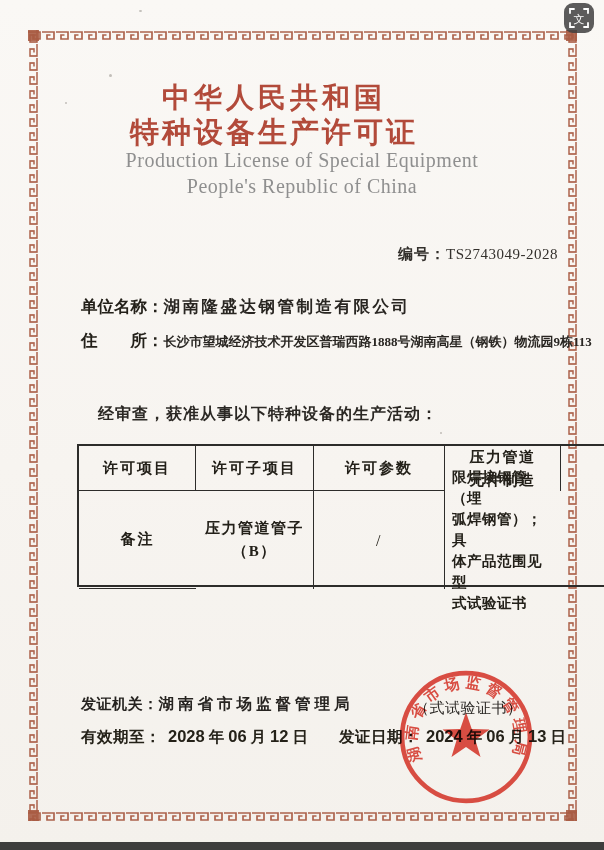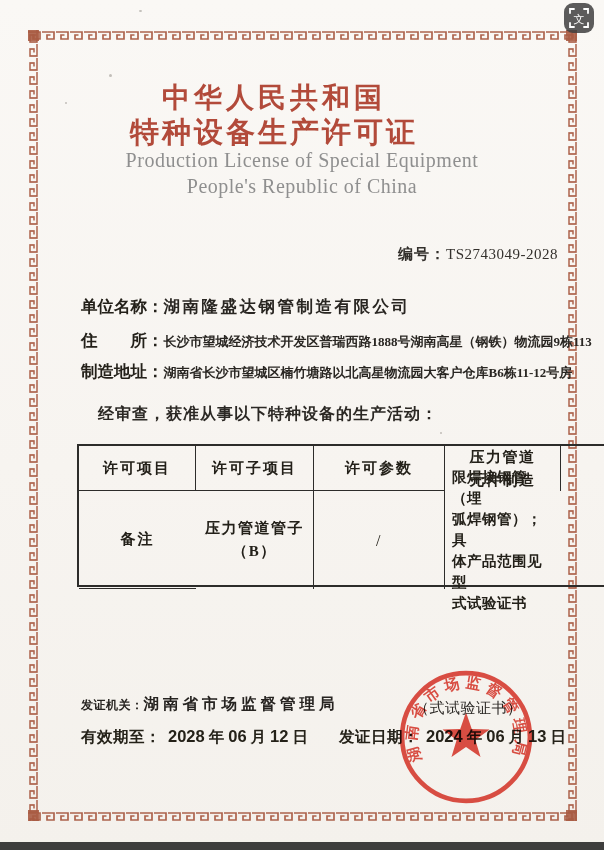--- a/index.html
+++ b/index.html
@@ -49,21 +49,21 @@
   .tbl .cell.last{border-right:none;}
   .tbl .cell.hd{border-bottom:1.5px solid #2d2c2a;font-weight:bold;font-size:15px;letter-spacing:2px;}
   .tbl .cell.bd{font-size:15px;font-weight:bold;letter-spacing:1.5px;
     white-space:pre-line;text-align:center;line-height:23px;}
   .tbl .cell.slash{font-size:16px;font-weight:normal;}
   .tbl .cell.remark{justify-content:flex-start;align-items:center;text-align:left;
     padding:4px 5px 4px 7px;font-size:14.5px;line-height:21px;letter-spacing:.5px;
     white-space:pre-line;font-weight:bold;}
 
   .foot-line{position:absolute;white-space:nowrap;color:#262320;}
-  .foot-lbl{font-weight:bold;font-size:12px;letter-spacing:.5px;}
+  .foot-lbl{font-weight:bold;font-size:15px;letter-spacing:.5px;}
   .foot-val{font-weight:bold;font-size:15.5px;letter-spacing:4px;}
   .authority{left:81px;top:694px;}
   .seal-note{left:414px;top:699px;font-size:15px;letter-spacing:.5px;font-weight:normal;color:#2c2926;}
   .date-line{position:absolute;top:727px;white-space:nowrap;color:#242118;}
   .date-line.valid{left:81px;text-align:right;}
   .date-line.issue{left:339px;}
   .date-line .dlbl{font-weight:bold;font-size:15.5px;letter-spacing:.5px;margin-right:4px;}
   .date-line .num{font-family:"Liberation Sans","DejaVu Sans",sans-serif;
     font-weight:bold;font-size:16.5px;margin:0 3px;}
   .date-line .unit{font-size:15.5px;font-weight:bold;margin:0 1px;}
@@ -110,23 +110,20 @@
   <div class="license-no">
     <span class="no-label">编号：</span><span>TS2743049-2028</span>
   </div>
 
   <div class="info-line i1">
     <span class="lbl">单位名称：</span><span class="val">湖南隆盛达钢管制造有限公司</span>
   </div>
   <div class="info-line i2 small">
     <span class="lbl">住　　所：</span><span class="val">长沙市望城经济技术开发区普瑞西路1888号湖南高星（钢铁）物流园9栋113</span>
   </div>
-  <div class="info-line i3 small">
-    <span class="lbl">制造地址：</span><span class="val">湖南省长沙市望城区楠竹塘路以北高星物流园大客户仓库B6栋11-12号房</span>
-  </div>
 
   <div class="statement">经审查，获准从事以下特种设备的生产活动：</div>
 
   <div class="tbl">
     <div class="cell hd">许可项目</div>
     <div class="cell hd">许可子项目</div>
     <div class="cell hd">许可参数</div>
     <div class="cell bd">压力管道
 元件制造</div>
     <div class="cell hd last">备注</div>

